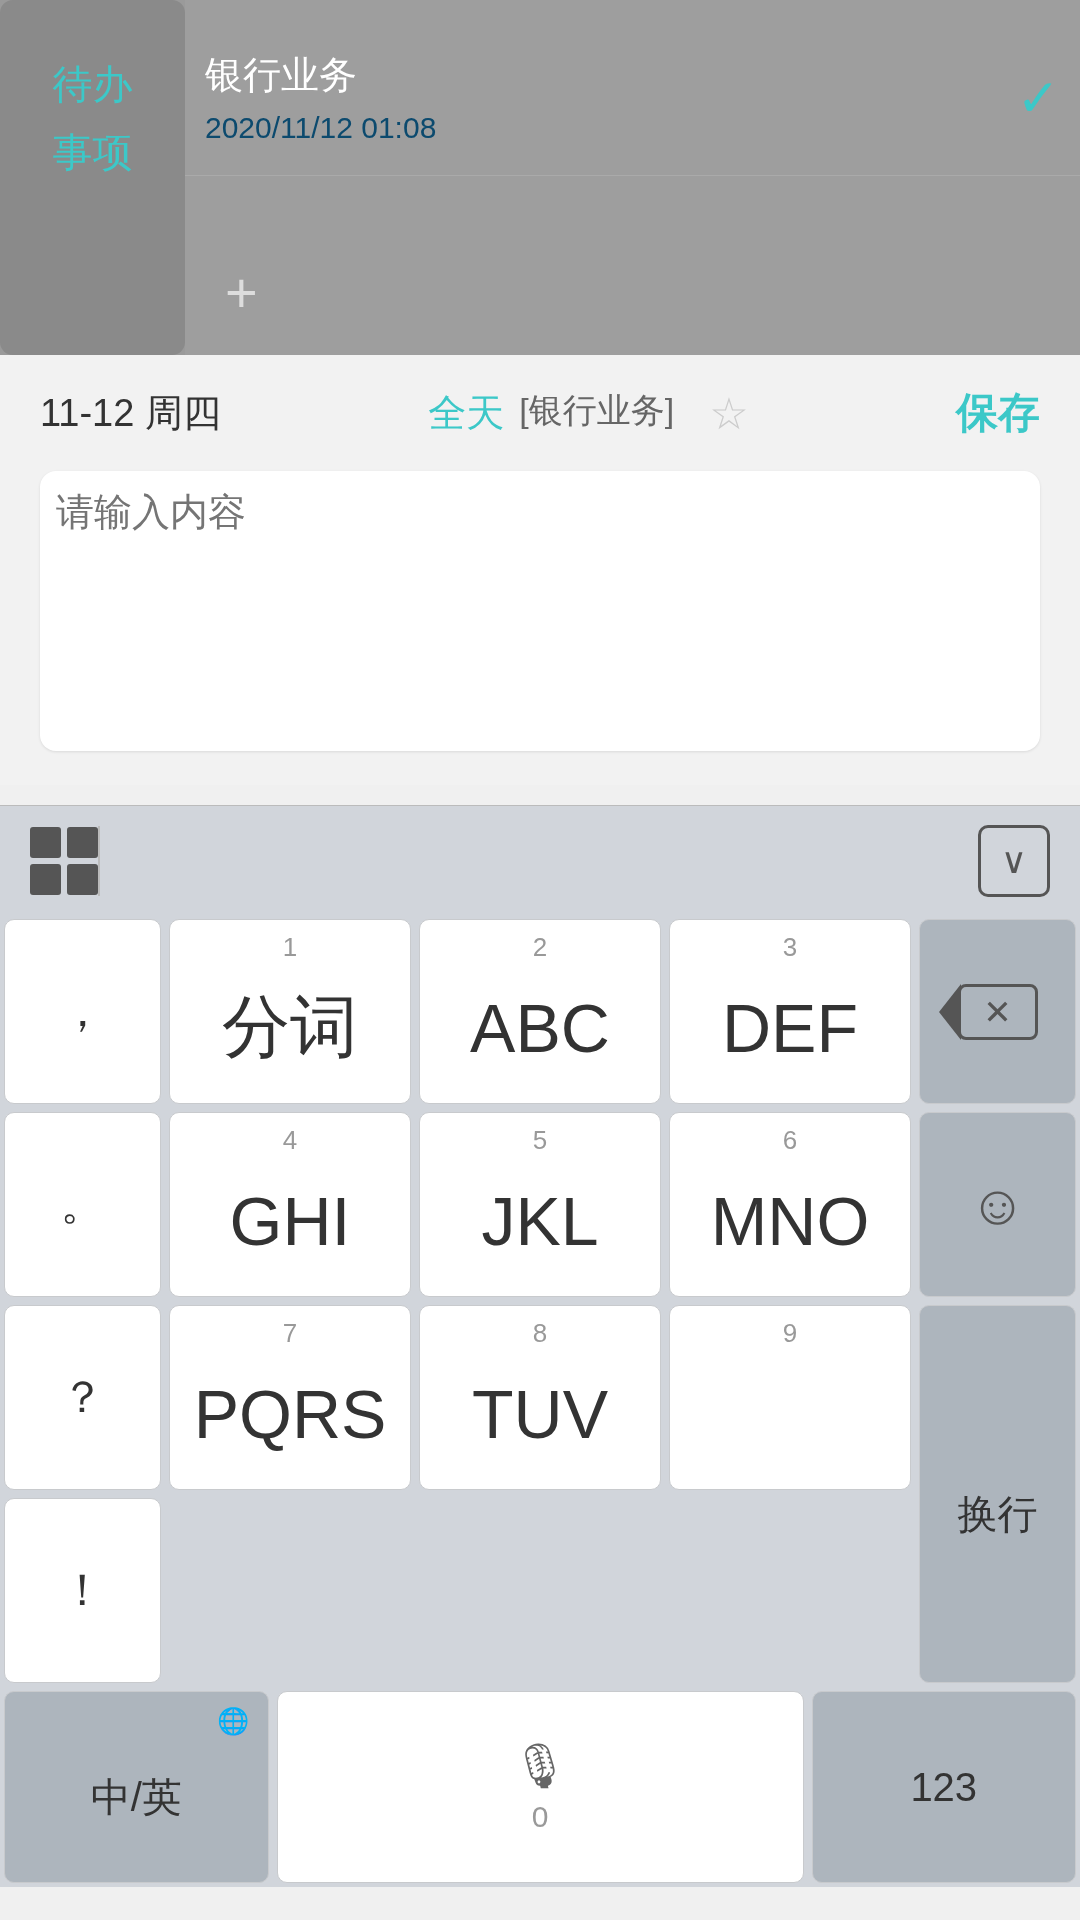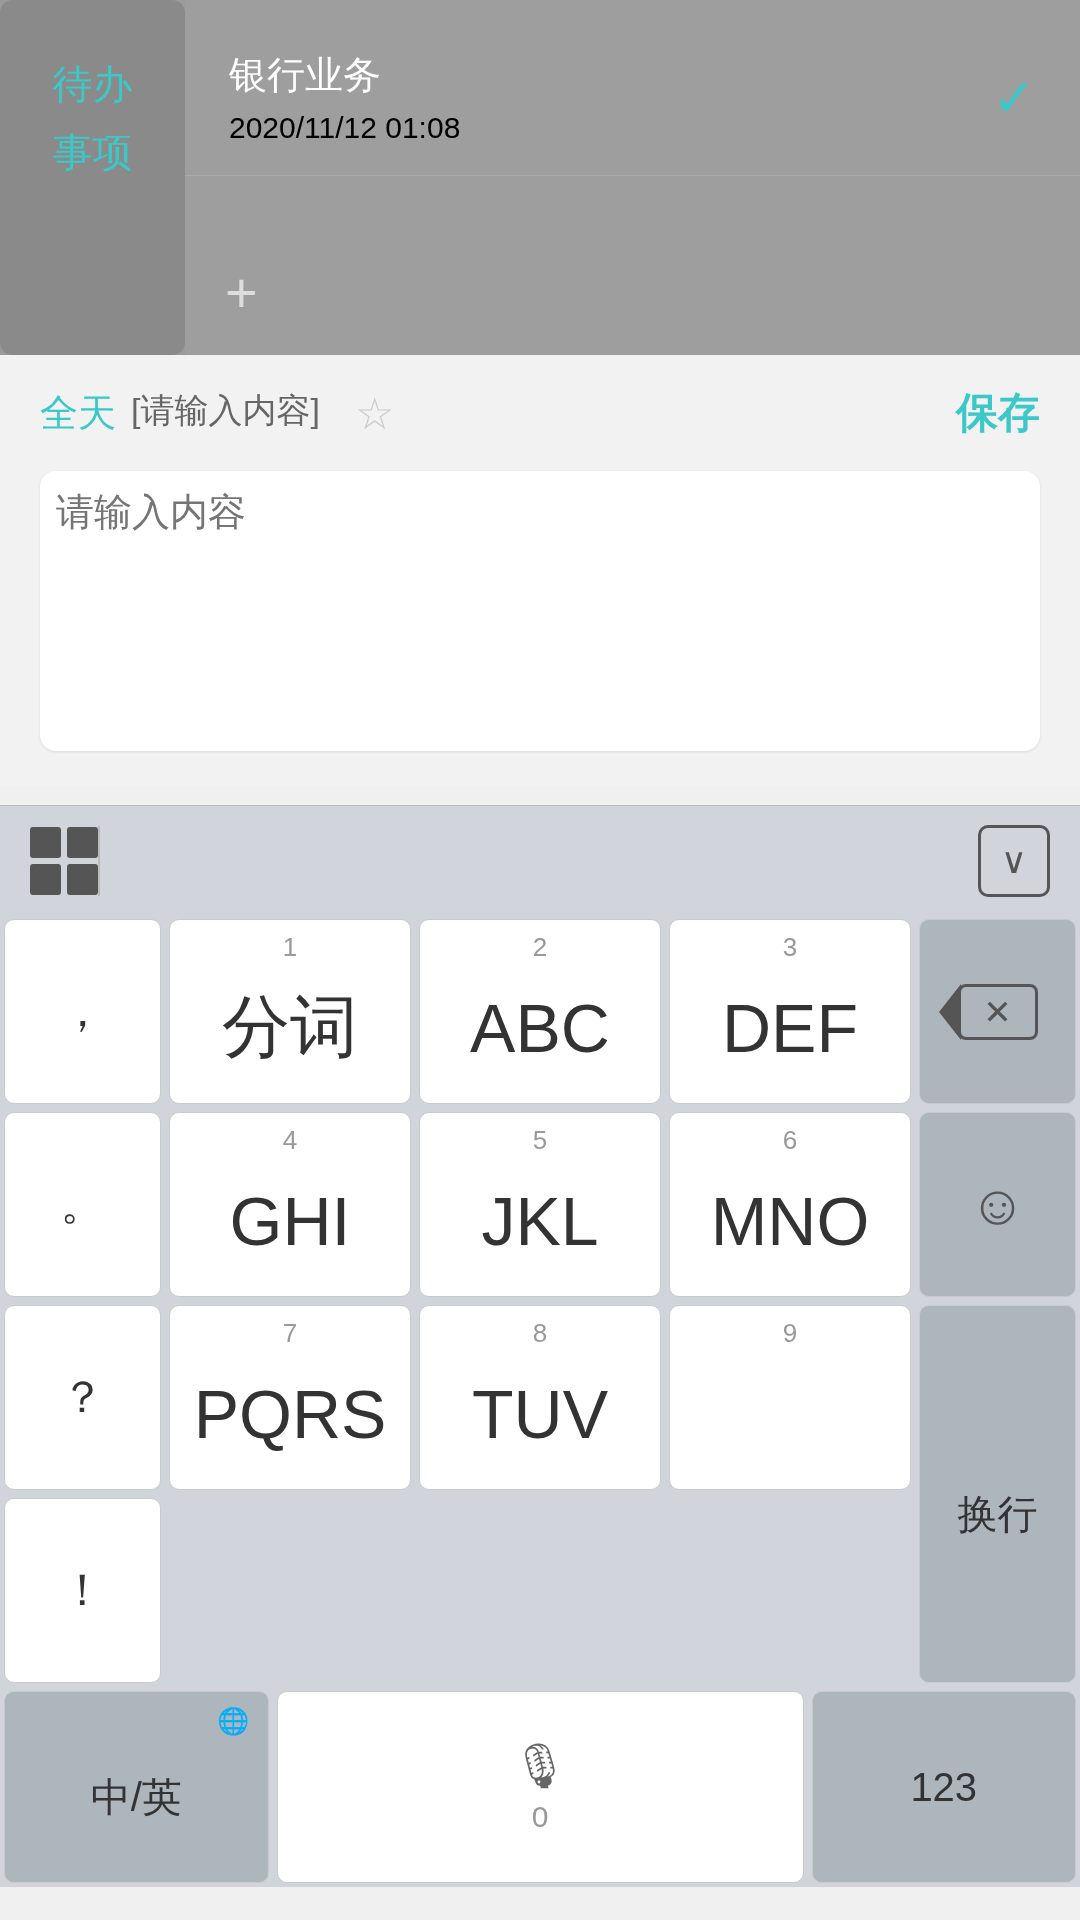--- a/index.html
+++ b/index.html
@@ -49,42 +49,42 @@
     .content-area {
       position: absolute;
       left: 185px;
       top: 0;
       right: 0;
       height: 100%;
       background: #9e9e9e;
     }
 
     .todo-item {
-      padding: 30px 44px;
+      padding: 30px 20px;
       border-bottom: 1px solid #aaa;
       display: flex;
       justify-content: space-between;
       align-items: center;
       margin-top: 20px;
     }
 
     .todo-item-info {
       display: flex;
       flex-direction: column;
       gap: 10px;
     }
 
     .todo-item-title {
       color: #fff;
       font-size: 38px;
       font-weight: 400;
     }
 
     .todo-item-date {
-      color: #000000;
+      color: #0c4a6e;
       font-size: 30px;
       text-align: center;
     }
 
     .checkmark {
       color: #3cc8c8;
       font-size: 52px;
     }
 
     .add-btn {
@@ -394,23 +394,24 @@
         <div class="todo-item-date">2020/11/12 01:08</div>
       </div>
       <div class="checkmark">✓</div>
     </div>
     <div class="add-btn">+</div>
   </div>
 </div>
 
 <div class="editor-section">
   <div class="editor-header">
+    <div class="editor-date">11-12 周四</div>
     <div class="editor-time-section">
       <span class="editor-allday">全天</span>
-      <span class="editor-select-time">[请输入内容]</span>
+      <span class="editor-select-time">[银行业务]</span>
       <span class="star-icon">☆</span>
     </div>
     <button class="save-btn">保存</button>
   </div>
   <textarea class="text-input-area" placeholder="请输入内容" style=""></textarea>
 </div>
 
 <div class="keyboard-toolbar">
   <div class="toolbar-grid-icon">
     <div class="cell"></div>

